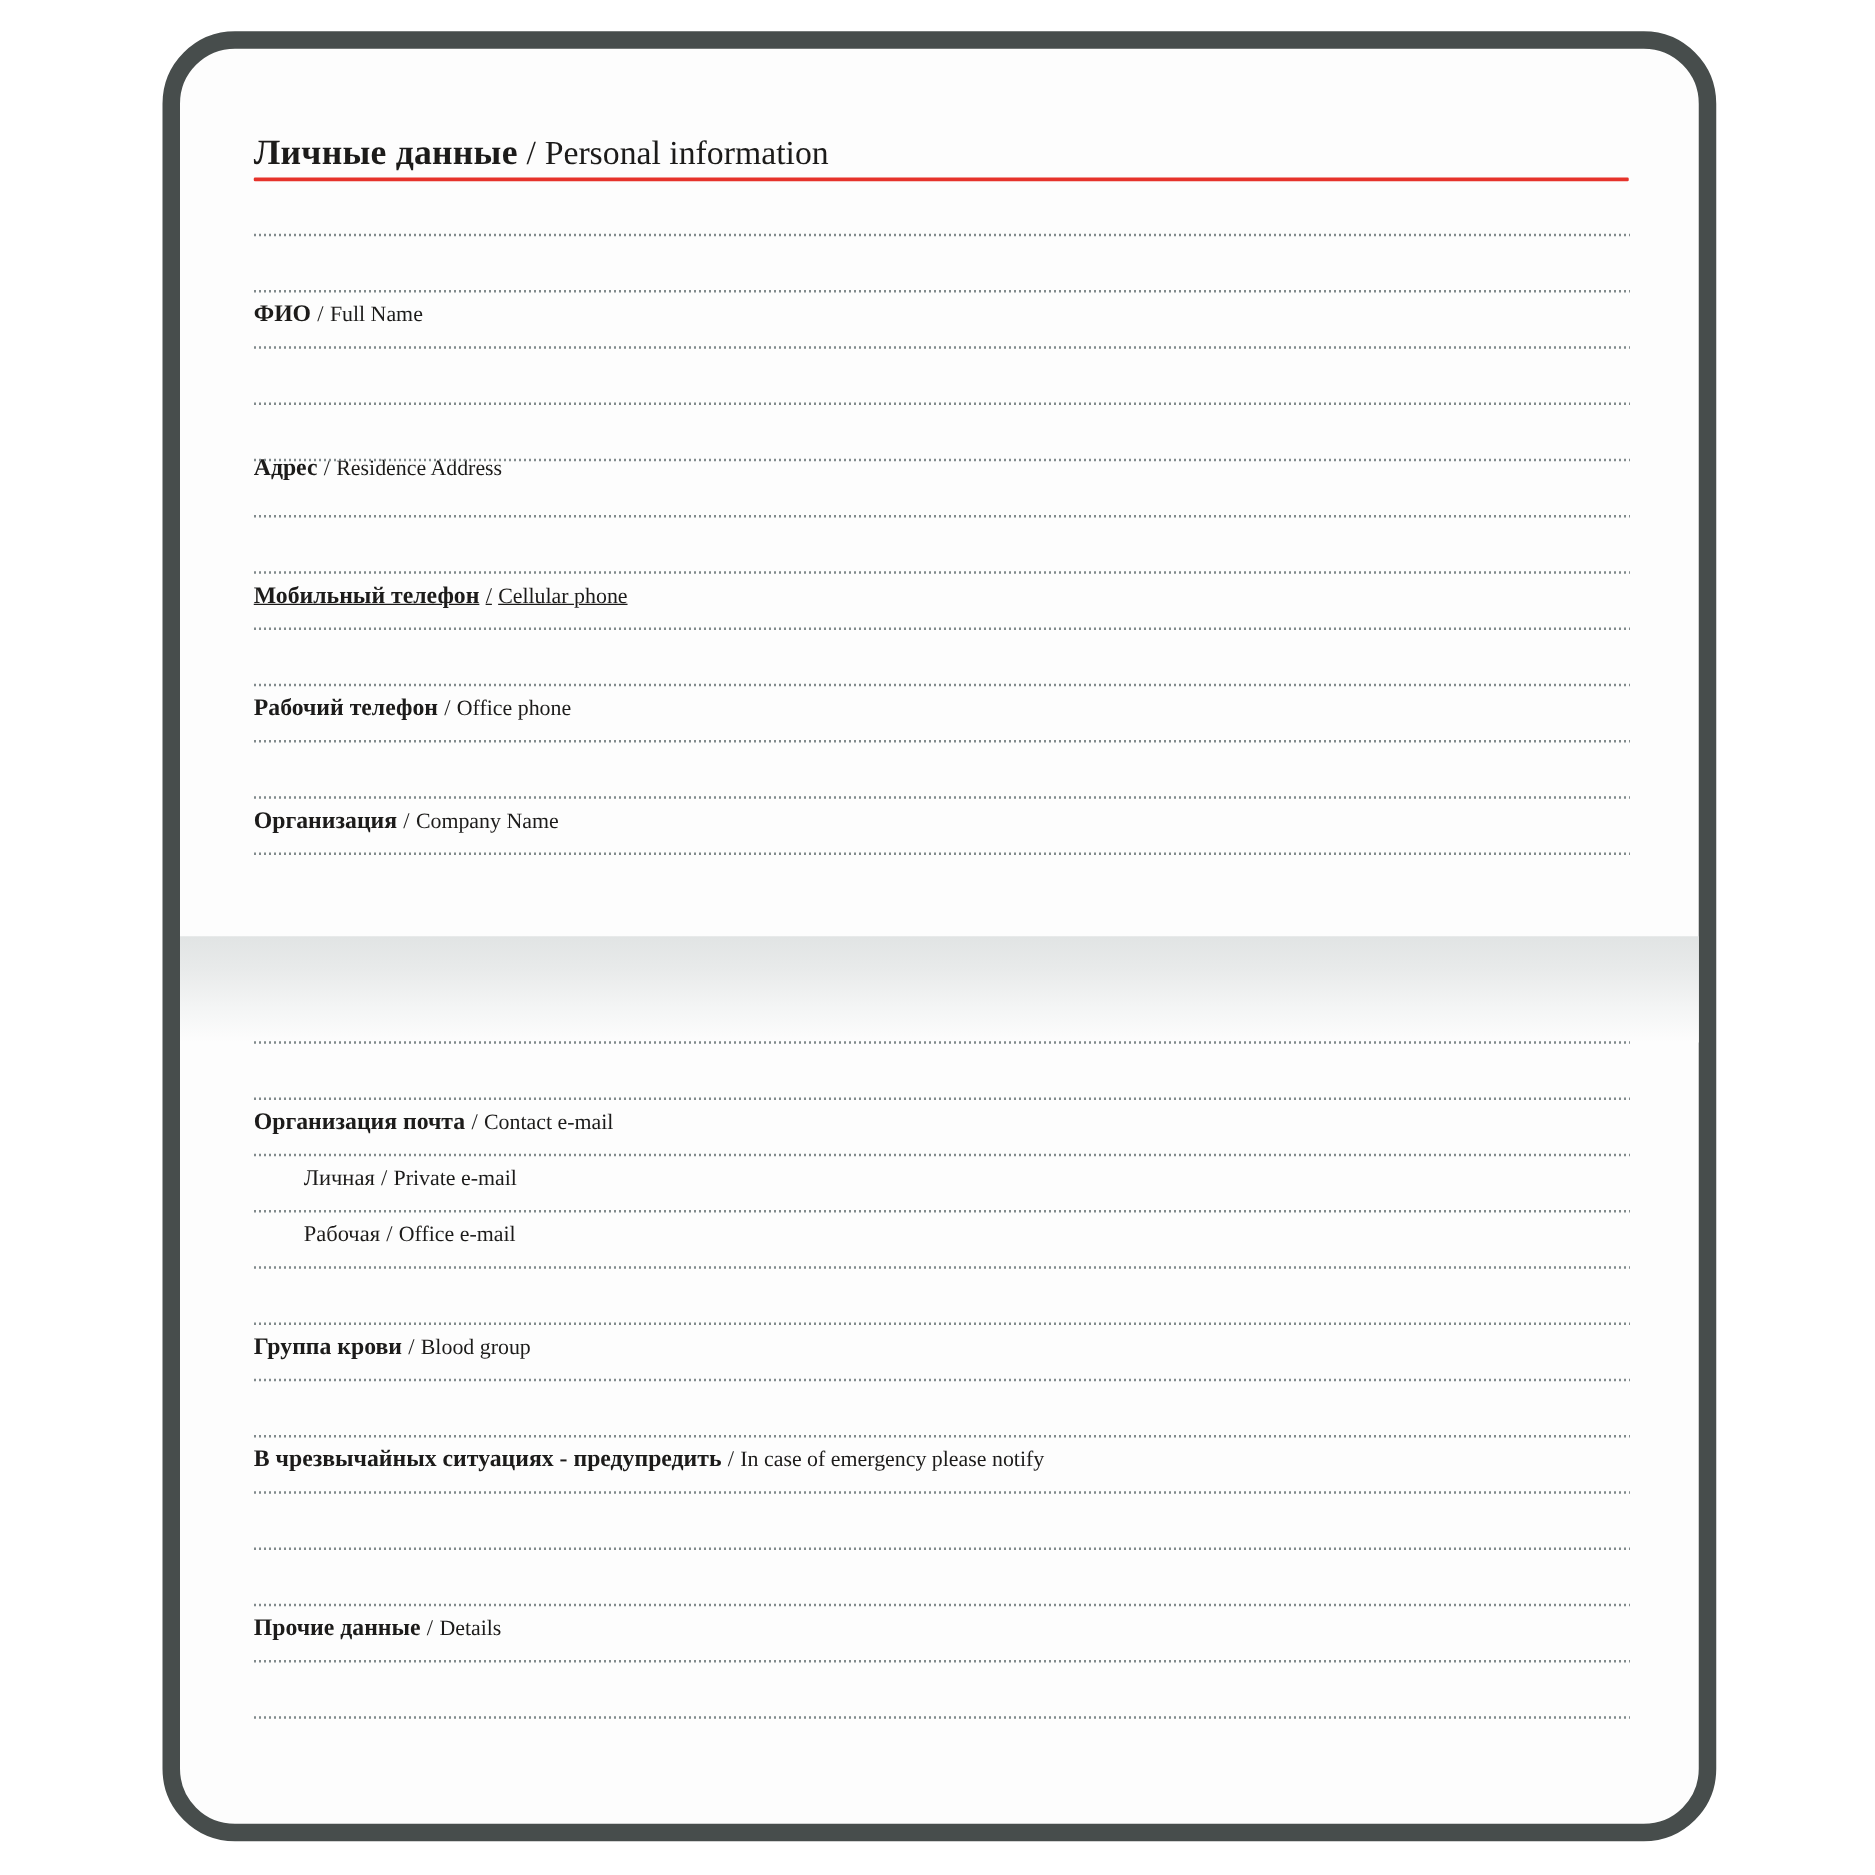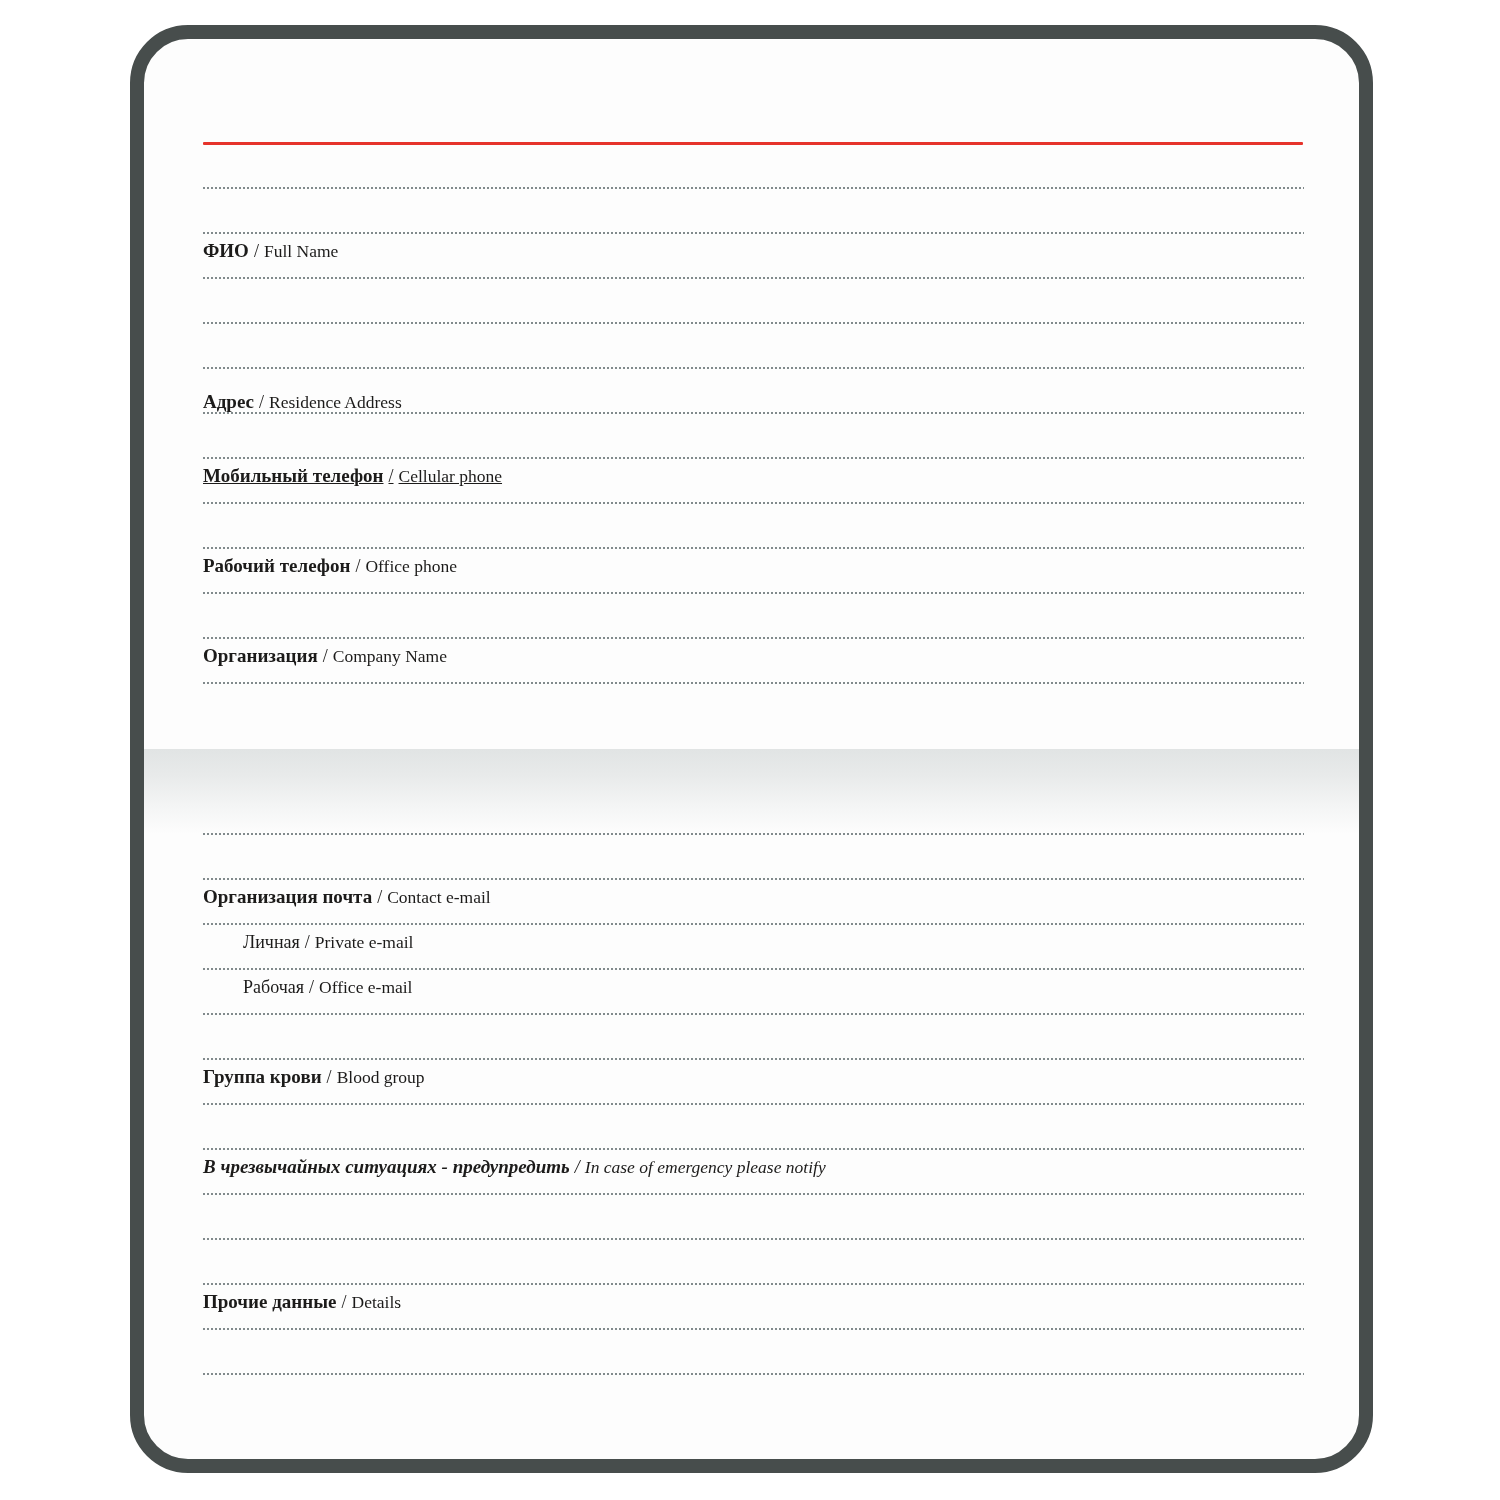--- a/index.html
+++ b/index.html
@@ -49,29 +49,32 @@
   .row-label .ru.bold{font-weight:bold;font-size:19px;}
   .row-label .sep{font-size:18px;padding:0 5px;}
   .row-label .en{font-size:17.5px;}
 </style>
 </head>
 <body>
 
 <div class="cover"></div>
 
 <div class="content">
+  <div class="page-title">
+    <span class="t-ru">Личные данные</span><span class="t-sep">/</span><span class="t-en">Personal information</span>
+  </div>
   <div class="title-rule"></div>
   <div class="fold"></div>
   <div id="rows">
       <div class="rule" style="top: 187px;"></div>
       <div class="row-label" style="top: 191px;"><span class="ru bold">ФИО</span><span class="sep">/</span><span class="en">Full Name</span></div>
       <div class="rule" style="top: 232px;"></div>
       <div class="rule" style="top: 277px;"></div>
       <div class="rule" style="top: 322px;"></div>
-      <div class="row-label" style="top: 342px;"><span class="ru bold">Адрес</span><span class="sep">/</span><span class="en">Residence Address</span></div>
+      <div class="row-label" style="top: 314px;"><span class="ru bold">Адрес</span><span class="sep">/</span><span class="en">Residence Address</span></div>
       <div class="rule" style="top: 367px;"></div>
       <div class="rule" style="top: 412px;"></div>
       <div class="row-label" style="top: 416px; text-decoration: underline;"><span class="ru bold">Мобильный телефон</span><span class="sep">/</span><span class="en">Cellular phone</span></div>
       <div class="rule" style="top: 457px;"></div>
       <div class="rule" style="top: 502px;"></div>
       <div class="row-label" style="top: 506px;"><span class="ru bold">Рабочий телефон</span><span class="sep">/</span><span class="en">Office phone</span></div>
       <div class="rule" style="top: 547px;"></div>
       <div class="rule" style="top: 592px;"></div>
       <div class="row-label" style="top: 596px;"><span class="ru bold">Организация</span><span class="sep">/</span><span class="en">Company Name</span></div>
       <div class="rule" style="top: 637px;"></div>
@@ -80,21 +83,21 @@
       <div class="row-label" style="top: 837px;"><span class="ru bold">Организация почта</span><span class="sep">/</span><span class="en">Contact e-mail</span></div>
       <div class="rule" style="top: 878px;"></div>
       <div class="row-label" style="top: 882px; left: 243px;"><span class="ru">Личная</span><span class="sep">/</span><span class="en">Private e-mail</span></div>
       <div class="rule" style="top: 923px;"></div>
       <div class="row-label" style="top: 927px; left: 243px;"><span class="ru">Рабочая</span><span class="sep">/</span><span class="en">Office e-mail</span></div>
       <div class="rule" style="top: 968px;"></div>
       <div class="rule" style="top: 1013px;"></div>
       <div class="row-label" style="top: 1017px;"><span class="ru bold">Группа крови</span><span class="sep">/</span><span class="en">Blood group</span></div>
       <div class="rule" style="top: 1058px;"></div>
       <div class="rule" style="top: 1103px;"></div>
-      <div class="row-label" style="top: 1107px; font-style: italic;"><span class="ru bold">В чрезвычайных ситуациях - предупредить</span><span class="sep">/</span><span class="en">In case of emergency please notify</span></div>
+      <div class="row-label" style="top: 1107px;"><span class="ru bold">В чрезвычайных ситуациях - предупредить</span><span class="sep">/</span><span class="en">In case of emergency please notify</span></div>
       <div class="rule" style="top: 1148px;"></div>
       <div class="rule" style="top: 1193px;"></div>
       <div class="rule" style="top: 1238px;"></div>
       <div class="row-label" style="top: 1242px;"><span class="ru bold">Прочие данные</span><span class="sep">/</span><span class="en">Details</span></div>
       <div class="rule" style="top: 1283px;"></div>
       <div class="rule" style="top: 1328px;"></div>
       <div class="rule" style="top: 1373px;"></div>
     </div>
 </div>
 

